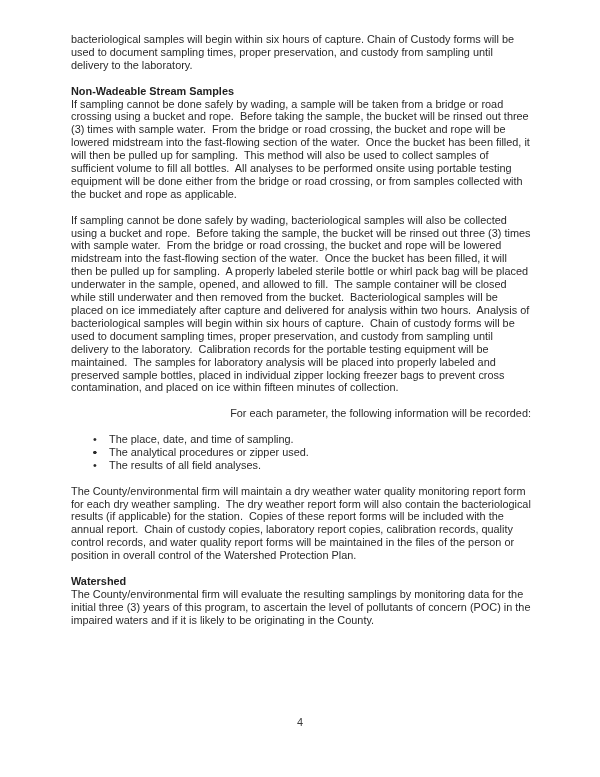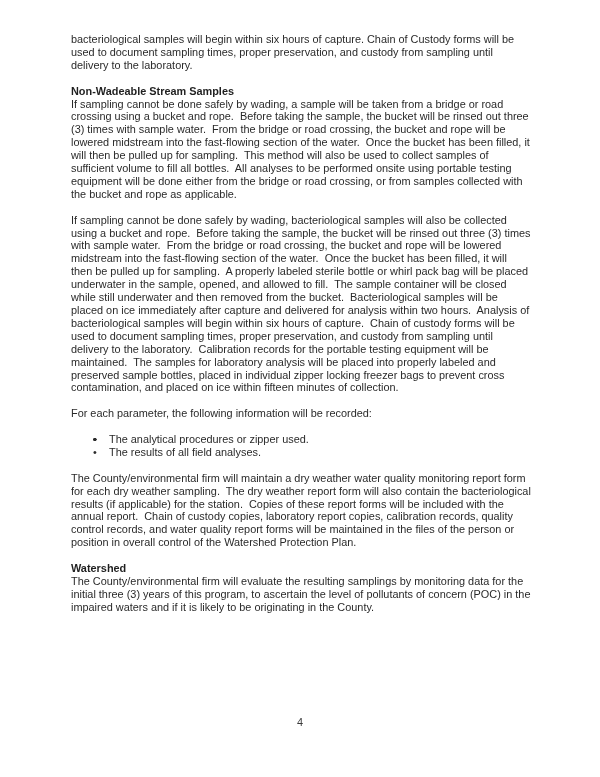--- a/index.html
+++ b/index.html
@@ -28,20 +28,21 @@
     margin: 0;
     padding: 0;
     font-size: 10.9px;
     line-height: 12.9px;
     font-weight: bold;
     color: #1f1f1f;
   }
   .lead {
     margin: 0 0 12.9px 0;
     white-space: pre-wrap;
+    text-align: right;
   }
   ul.bullets {
     margin: 0 0 12.9px 0;
     padding: 0;
     list-style: none;
   }
   ul.bullets li {
     position: relative;
     padding-left: 38px;
     line-height: 12.9px;
@@ -67,21 +68,21 @@
 
   <p class="para">bacteriological samples will begin within six hours of capture. Chain of Custody forms will be used to document sampling times, proper preservation, and custody from sampling until delivery to the laboratory.</p>
 
   <h2 class="heading">Non-Wadeable Stream Samples</h2>
   <p class="para">If sampling cannot be done safely by wading, a sample will be taken from a bridge or road crossing using a bucket and rope.  Before taking the sample, the bucket will be rinsed out three (3) times with sample water.  From the bridge or road crossing, the bucket and rope will be lowered midstream into the fast-flowing section of the water.  Once the bucket has been filled, it will then be pulled up for sampling.  This method will also be used to collect samples of sufficient volume to fill all bottles.  All analyses to be performed onsite using portable testing equipment will be done either from the bridge or road crossing, or from samples collected with the bucket and rope as applicable.</p>
   <p class="para">If sampling cannot be done safely by wading, bacteriological samples will also be collected using a bucket and rope.  Before taking the sample, the bucket will be rinsed out three (3) times with sample water.  From the bridge or road crossing, the bucket and rope will be lowered midstream into the fast-flowing section of the water.  Once the bucket has been filled, it will then be pulled up for sampling.  A properly labeled sterile bottle or whirl pack bag will be placed underwater in the sample, opened, and allowed to fill.  The sample container will be closed while still underwater and then removed from the bucket.  Bacteriological samples will be placed on ice immediately after capture and delivered for analysis within two hours.  Analysis of bacteriological samples will begin within six hours of capture.  Chain of custody forms will be used to document sampling times, proper preservation, and custody from sampling until delivery to the laboratory.  Calibration records for the portable testing equipment will be maintained.  The samples for laboratory analysis will be placed into properly labeled and preserved sample bottles, placed in individual zipper locking freezer bags to prevent cross contamination, and placed on ice within fifteen minutes of collection.</p>
 
   <p class="lead">For each parameter, the following information will be recorded:</p>
 
   <ul class="bullets">
-    <li><span class="bullet-glyph">•</span></li>
+    <li><span class="bullet-glyph">•</span><span>The place, date, and time of sampling.</span></li>
     <li><span class="bullet-glyph">•</span></li>
     <li><span class="bullet-glyph">•</span></li>
     <li><span class="bullet-glyph">•</span></li>
     <li><span class="bullet-glyph">•</span><span>The analytical procedures or zipper used.</span></li>
     <li><span class="bullet-glyph">•</span><span>The results of all field analyses.</span></li>
   </ul>
 
   <p class="para">The County/environmental firm will maintain a dry weather water quality monitoring report form for each dry weather sampling.  The dry weather report form will also contain the bacteriological results (if applicable) for the station.  Copies of these report forms will be included with the annual report.  Chain of custody copies, laboratory report copies, calibration records, quality control records, and water quality report forms will be maintained in the files of the person or position in overall control of the Watershed Protection Plan.</p>
 
   <h2 class="heading">Watershed</h2>

